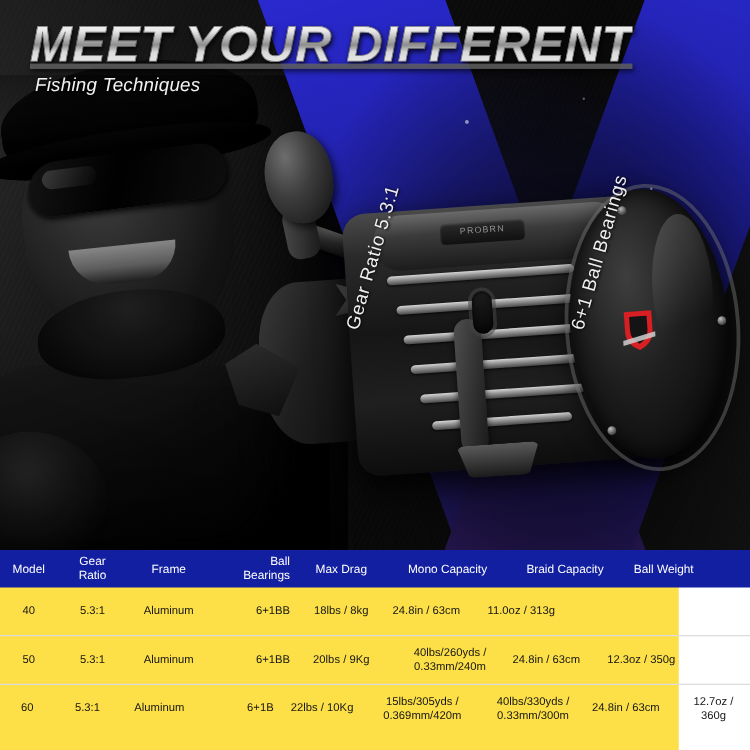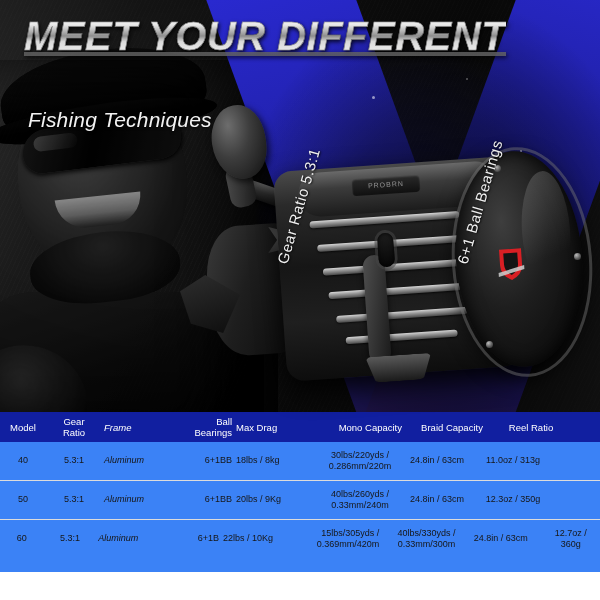--- a/index.html
+++ b/index.html
@@ -106,22 +106,22 @@
     font-size:40px;font-weight:bold;font-style:italic;letter-spacing:.5px;line-height:1;
     background:linear-gradient(180deg,#ffffff 0%,#e8e8e8 22%,#8d8d8d 50%,#d9d9d9 64%,#f4f4f4 100%);
     -webkit-background-clip:text;background-clip:text;color:transparent;
     -webkit-text-stroke:.6px rgba(40,40,40,.55);
     filter:drop-shadow(1px 2px 2px rgba(0,0,0,.85));
     white-space:nowrap;
     text-decoration:underline;
   }
   .subhead{
     position:absolute;left:28px;top:60px;z-index:7;
-    font-size:21px;font-style:italic;color:#f2f2f2;letter-spacing:.2px;
-    text-shadow:0 1px 3px rgba(0,0,0,.9);white-space:nowrap;margin-top:48px;
+    font-size:15px;font-style:italic;color:#f2f2f2;letter-spacing:.2px;
+    text-shadow:0 1px 3px rgba(0,0,0,.9);white-space:nowrap;
   }
 
   
   .reel{position:absolute;left:170px;top:105px;width:420px;height:300px;z-index:6;}
 
   .handle-knob{
     position:absolute;left:42px;top:0px;width:54px;height:74px;border-radius:50% 50% 46% 54%;
     background:radial-gradient(ellipse at 34% 26%,#6d6d6d 0%,#3d3d3d 42%,#1d1d1d 82%,#101010 100%);
     box-shadow:2px 3px 7px rgba(0,0,0,.75);
     transform:rotate(-8deg);
@@ -237,38 +237,38 @@
   .arc-text{position:absolute;font-size:15px;color:#f0f0f0;letter-spacing:.6px;white-space:nowrap;
     text-shadow:0 1px 2px rgba(0,0,0,.95);font-weight:500;}
   .arc-gear{left:112px;top:150px;transform:rotate(-74deg);transform-origin:left center;}
   .arc-bb{left:292px;top:150px;transform:rotate(-74deg);transform-origin:left center;}
 
   .logo{
     position:absolute;left:326px;top:142px;width:30px;height:34px;transform:rotate(-4deg);
   }
 
   
-  .spec{position:absolute;left:0;top:412px;width:600px;height:160px;background:#3b82f6;}
+  .spec{position:absolute;left:0;top:440px;width:543px;height:160px;background:#fde047;}
   .spec-head{
     display:flex;width:600px;height:30px;background:#111fa0;align-items:center;
   }
   .spec-head .cell{
     color:#fff;font-size:9.5px;line-height:11px;font-weight:500;padding:0 2px;
   }
   .row{
     display:flex;width:600px;min-height:38px;align-items:center;
     border-bottom:1px solid #dcdcdc;
   }
   .row .cell{color:#161616;font-size:9px;line-height:11.5px;padding:0 2px;}
   .c0{width:42px;text-align:center;}
   .c1{width:52px;text-align:center;}
-  .c2{width:62px;text-align:left;font-style:italic;}
+  .c2{width:62px;text-align:center;}
   .c3{width:62px;text-align:right;}
-  .c4{width:74px;}
-  .c5{width:88px;text-align:right;}
+  .c4{width:74px;text-align:center;}
+  .c5{width:88px;text-align:center;}
   .c6{width:92px;text-align:center;}
   .c7{width:70px;text-align:left;padding-left:4px;}
   .c8{width:58px;text-align:center;}
   .two-line{white-space:pre-line;}
 </style>
 </head>
 <body>
 
 <div class="page">
 
@@ -355,31 +355,29 @@
     <div class="spec-head">
       <div class="cell c0 two-line">Model</div>
       <div class="cell c1 two-line">Gear
 Ratio</div>
       <div class="cell c2 two-line">Frame</div>
       <div class="cell c3 two-line">Ball
 Bearings</div>
       <div class="cell c4 two-line">Max Drag</div>
       <div class="cell c5 two-line">Mono Capacity</div>
       <div class="cell c6 two-line">Braid Capacity</div>
-      <div class="cell c8 two-line">Reel Ratio</div>
+      <div class="cell c8 two-line">Ball Weight</div>
     </div>
 
     <div class="row">
       <div class="cell c0">40</div>
       <div class="cell c1">5.3:1</div>
       <div class="cell c2">Aluminum</div>
       <div class="cell c3">6+1BB</div>
       <div class="cell c4">18lbs / 8kg</div>
-      <div class="cell c6 two-line">30lbs/220yds /
-0.286mm/220m</div>
       <div class="cell c7">24.8in / 63cm</div>
       <div class="cell c8">11.0oz / 313g</div>
     </div>
 
     <div class="row">
       <div class="cell c0">50</div>
       <div class="cell c1">5.3:1</div>
       <div class="cell c2">Aluminum</div>
       <div class="cell c3">6+1BB</div>
       <div class="cell c4">20lbs / 9Kg</div>

